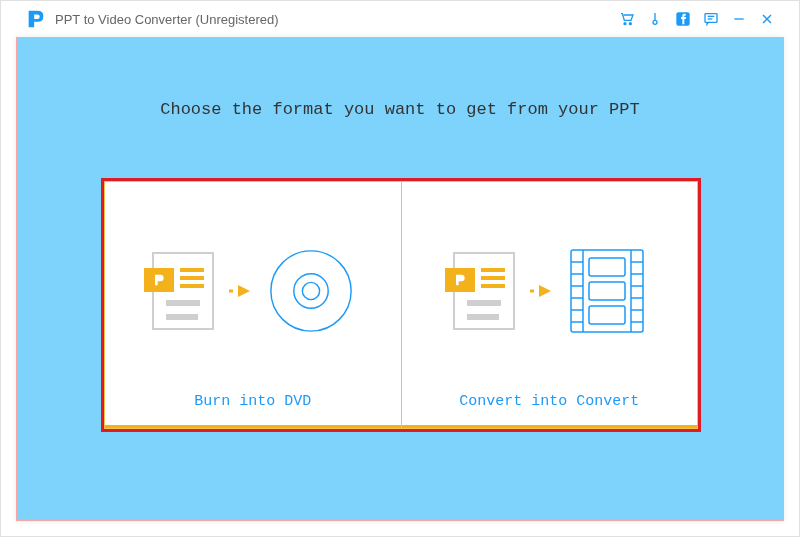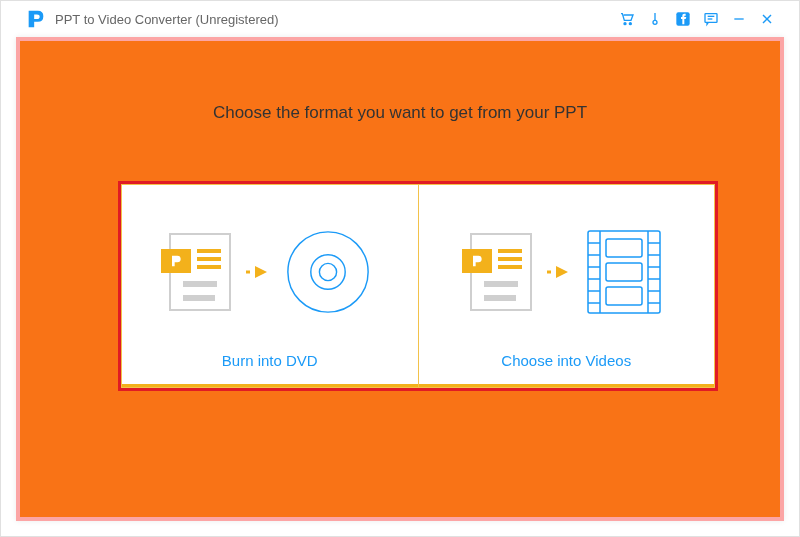--- a/index.html
+++ b/index.html
@@ -51,37 +51,38 @@
     justify-content: center;
     cursor: pointer;
     color: #1b9af7;
   }
   .content {
     position: absolute;
     top: 36px;
     left: 15px;
     right: 15px;
     bottom: 15px;
-    background: #f97316;
+    background: #7dd3fc;
     box-shadow: 0 0 6px rgba(0,0,0,0.08);
-    border: 4px solid #fca5a5;
+    border: 1px solid #fca5a5;
+    font-family: Liberation Mono, monospace;
   }
   .heading {
     text-align: center;
     font-size: 17px;
     color: #333;
     margin-top: 62px;
     font-weight: 400;
   }
   .cards-wrap {
     position: absolute;
-    left: 98px;
+    left: 84px;
     top: 140px;
     width: 600px;
-    height: 210px;
+    height: 254px;
     border: 3px solid #e01b24;
     display: flex;
   }
   .card {
     flex: 1;
     border: 1px solid #f3c24a;
     background: #fff;
     position: relative;
     cursor: pointer;
     display: flex;
@@ -296,19 +297,19 @@
                 <line x1="2" y1="74" x2="14" y2="74"></line>
               <line x1="62" y1="14" x2="74" y2="14"></line>
                 <line x1="62" y1="26" x2="74" y2="26"></line>
               <line x1="62" y1="38" x2="74" y2="38"></line>
                 <line x1="62" y1="50" x2="74" y2="50"></line>
               <line x1="62" y1="62" x2="74" y2="62"></line>
                 <line x1="62" y1="74" x2="74" y2="74"></line>
             </svg>
           </div>
         </div>
-        <div class="card-label">Choose into Videos</div>
+        <div class="card-label">Convert into Convert</div>
         <div class="card-underline"></div>
       </div>
 
     </div>
   </div>
 </div>
 
 </body></html>

